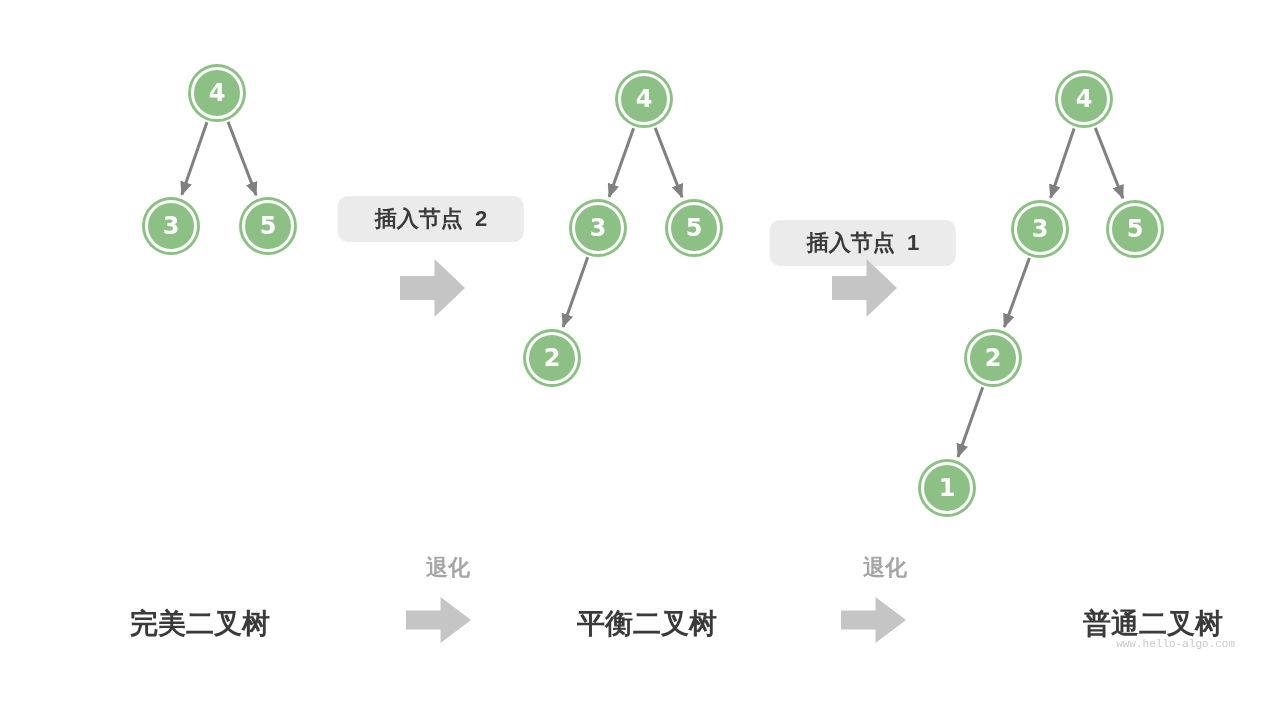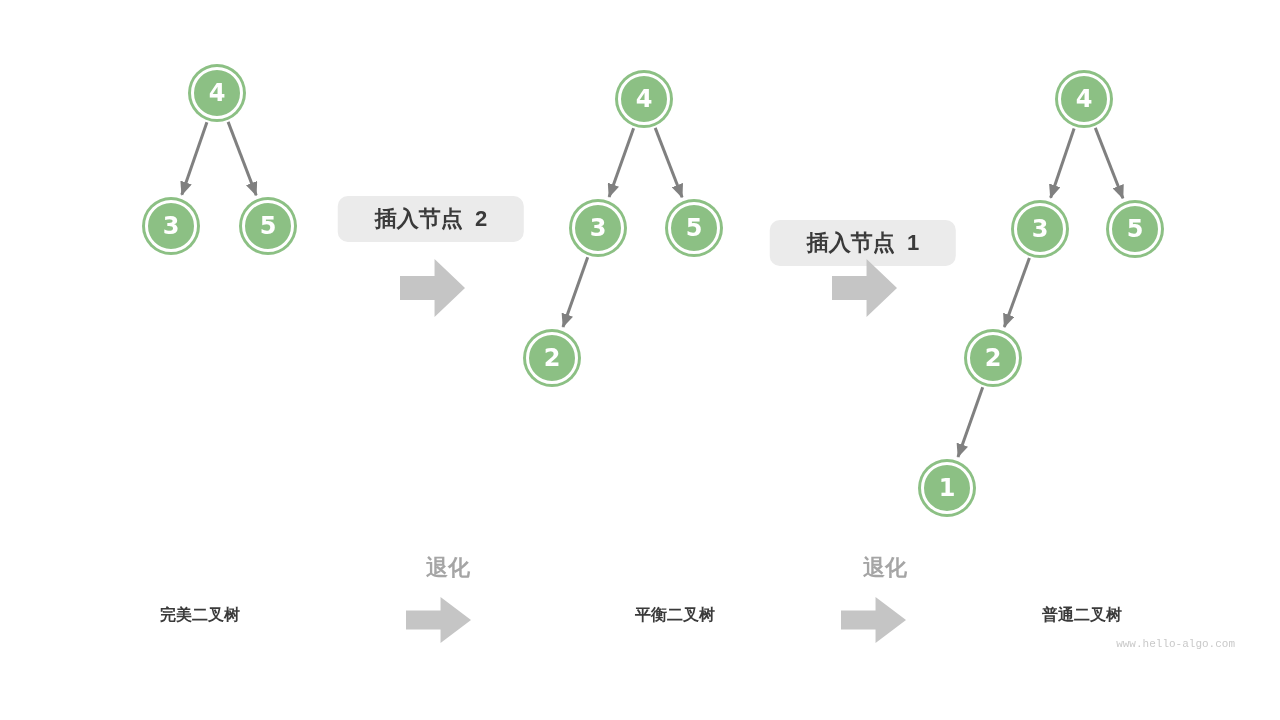--- a/index.html
+++ b/index.html
@@ -66,26 +66,26 @@
     white-space: nowrap;
     margin-left: 12px;
   }
   #degrade-0 { left: 436px; top: 553px; }
   #degrade-1 { left: 873px; top: 553px; }
   .tree-label {
     position: absolute;
     transform: translateX(-50%);
     color: var(--text-dark, #3a3a3a);
     font-weight: bold;
-    font-size: 16px;
+    font-size: 28px;
     white-space: nowrap;
   }
   #tree-label-0 { left: 200px; top: 605px; }
-  #tree-label-1 { left: 675px; top: 605px; font-family: Liberation Mono, monospace; }
-  #tree-label-2 { left: 1082px; top: 605px; }
+  #tree-label-1 { left: 647px; top: 605px; font-family: Liberation Mono, monospace; }
+  #tree-label-2 { left: 1153px; top: 605px; }
   .watermark {
     position: absolute;
     right: 45px; top: 638px;
     font-family: Liberation Mono, monospace;
     font-size: 11px;
     color: var(--watermark, #c9c9c9);
   }
 </style>
 </head>
 <body>

